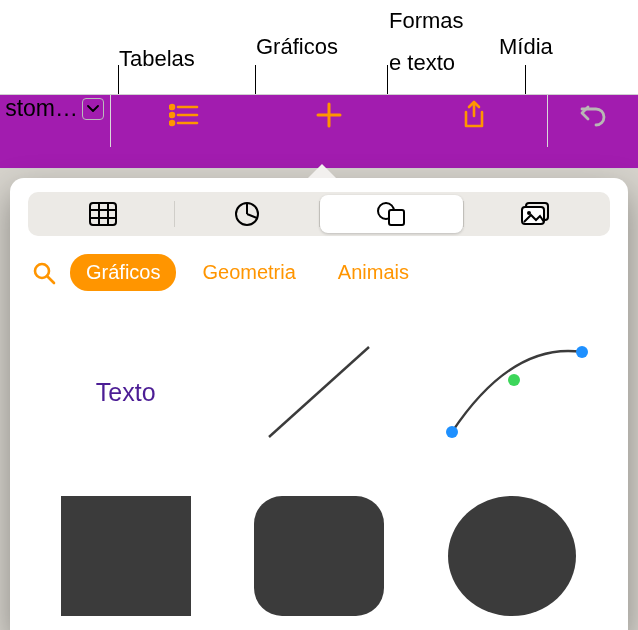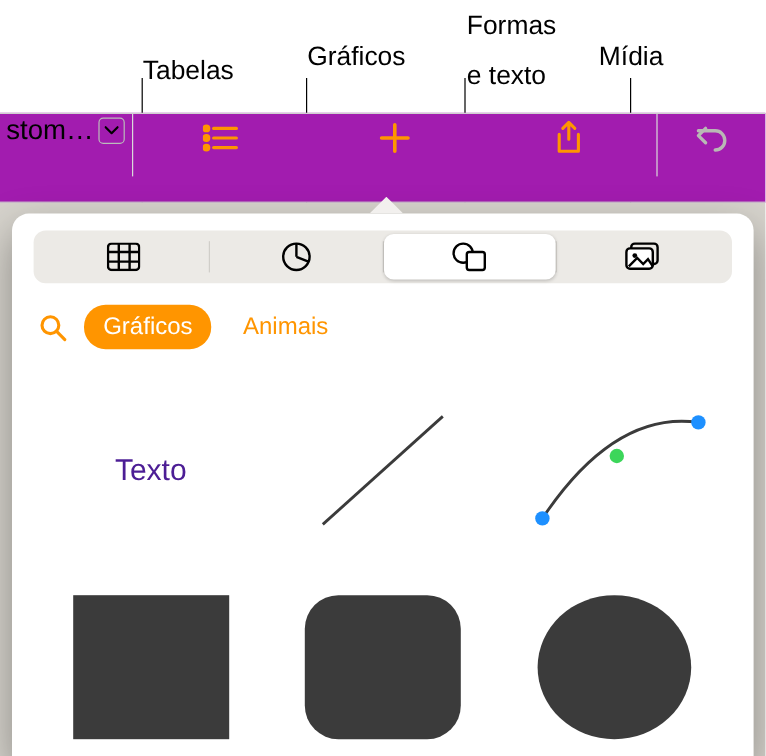--- a/index.html
+++ b/index.html
@@ -302,20 +302,21 @@
   </div>
 
   <div class="cat-row">
     <div class="search-btn">
       <svg width="24" height="24" viewBox="0 0 24 24">
         <circle cx="10" cy="10" r="7" stroke="#ff9500" stroke-width="2.6" fill="none"></circle>
         <line x1="15" y1="15" x2="22" y2="22" stroke="#ff9500" stroke-width="2.6" stroke-linecap="round"></line>
       </svg>
     </div>
     <div class="pill active">Gráficos</div>
+    <div class="pill">Geometria</div>
     <div class="pill">Animais</div>
   </div>
 
   <div class="shapes-grid">
     <div class="shape-cell">
       <span class="text-shape">Texto</span>
     </div>
     <div class="shape-cell">
       <svg width="140" height="120" viewBox="0 0 140 120">
         <line x1="20" y1="105" x2="120" y2="15" stroke="#3b3b3b" stroke-width="2.4"></line>

